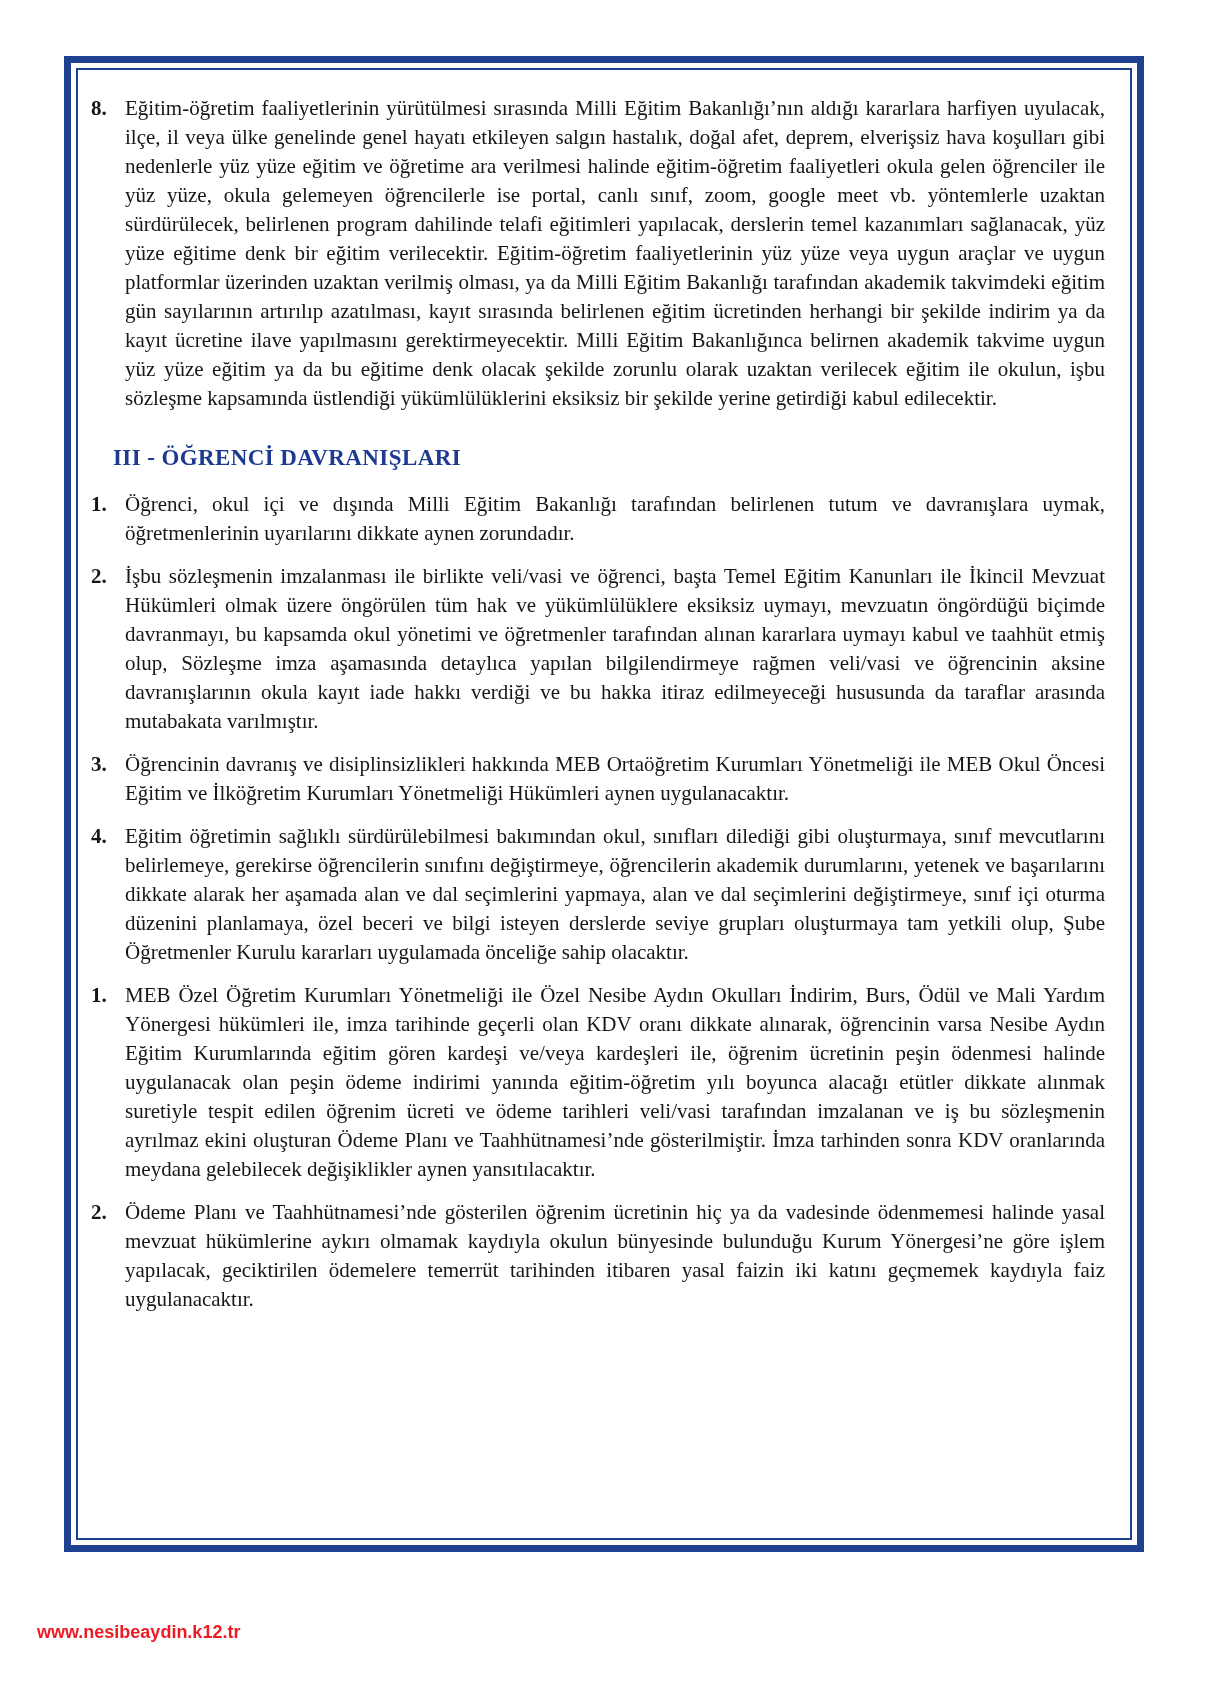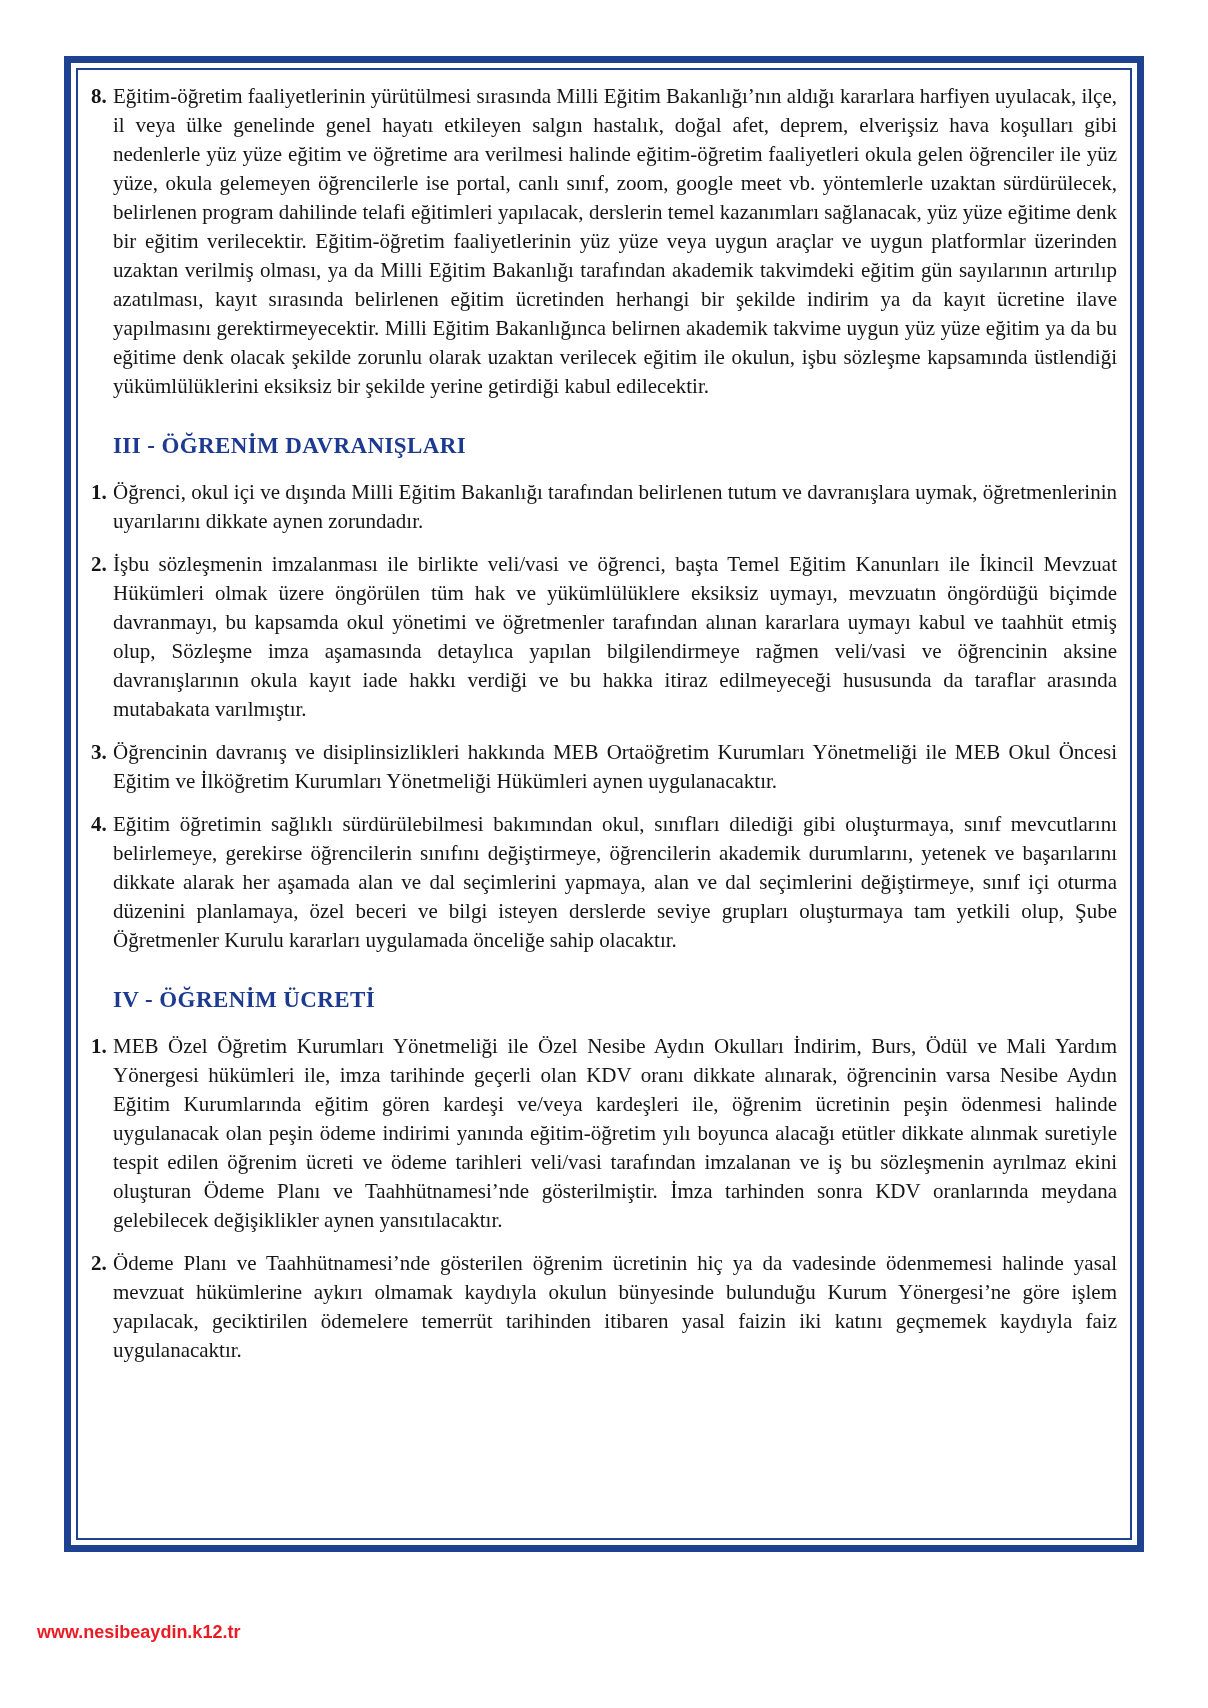--- a/index.html
+++ b/index.html
@@ -44,21 +44,21 @@
     padding-left: 22px;
     margin-bottom: 14px;
   }
   .item .num {
     position: absolute;
     left: 0;
     top: 0;
     font-weight: 700;
   }
   .item .txt {
-    margin: 0;
+    margin: 12px;
     text-align: justify;
     font-family: Liberation Serif, serif;
   }
   .section-heading {
     margin: 30px 0 18px 0;
     padding-left: 22px;
     font-weight: 700;
     font-size: 23px;
     line-height: 29px;
     letter-spacing: 0.4px;
@@ -82,40 +82,39 @@
 
 <div class="frame-outer">
   <div class="frame-inner">
     <div class="content">
 
       <div class="item">
         <span class="num">8.</span>
         <p class="txt">Eğitim-öğretim faaliyetlerinin yürütülmesi sırasında Milli Eğitim Bakanlığı’nın aldığı kararlara harfiyen uyulacak, ilçe, il veya ülke genelinde genel hayatı etkileyen salgın hastalık, doğal afet, deprem, elverişsiz hava koşulları gibi nedenlerle yüz yüze eğitim ve öğretime ara verilmesi halinde eğitim-öğretim faaliyetleri okula gelen öğrenciler ile yüz yüze, okula gelemeyen öğrencilerle ise portal, canlı sınıf, zoom, google meet vb. yöntemlerle uzaktan sürdürülecek, belirlenen program dahilinde telafi eğitimleri yapılacak, derslerin temel kazanımları sağlanacak, yüz yüze eğitime denk bir eğitim verilecektir. Eğitim-öğretim faaliyetlerinin yüz yüze veya uygun araçlar ve uygun platformlar üzerinden uzaktan verilmiş olması, ya da Milli Eğitim Bakanlığı tarafından akademik takvimdeki eğitim gün sayılarının artırılıp azatılması, kayıt sırasında belirlenen eğitim ücretinden herhangi bir şekilde indirim ya da kayıt ücretine ilave yapılmasını gerektirmeyecektir. Milli Eğitim Bakanlığınca belirnen akademik takvime uygun yüz yüze eğitim ya da bu eğitime denk olacak şekilde zorunlu olarak uzaktan verilecek eğitim ile okulun, işbu sözleşme kapsamında üstlendiği yükümlülüklerini eksiksiz bir şekilde yerine getirdiği kabul edilecektir.</p>
       </div>
 
-      <h2 class="section-heading">III - ÖĞRENİM DAVRANIŞLARI</h2>
+      <h2 class="section-heading">III - ÖĞRENCİ DAVRANIŞLARI</h2>
 
       <div class="item">
         <span class="num">1.</span>
         <p class="txt">Öğrenci, okul içi ve dışında Milli Eğitim Bakanlığı tarafından belirlenen tutum ve davranışlara uymak, öğretmenlerinin uyarılarını dikkate aynen zorundadır.</p>
       </div>
       <div class="item">
         <span class="num">2.</span>
         <p class="txt">İşbu sözleşmenin imzalanması ile birlikte veli/vasi ve öğrenci, başta Temel Eğitim Kanunları ile İkincil Mevzuat Hükümleri olmak üzere öngörülen tüm hak ve yükümlülüklere eksiksiz uymayı, mevzuatın öngördüğü biçimde davranmayı, bu kapsamda okul yönetimi ve öğretmenler tarafından alınan kararlara uymayı kabul ve taahhüt etmiş olup, Sözleşme imza aşamasında detaylıca yapılan bilgilendirmeye rağmen veli/vasi ve öğrencinin aksine davranışlarının okula kayıt iade hakkı verdiği ve bu hakka itiraz edilmeyeceği hususunda da taraflar arasında mutabakata varılmıştır.</p>
       </div>
       <div class="item">
         <span class="num">3.</span>
         <p class="txt">Öğrencinin davranış ve disiplinsizlikleri hakkında MEB Ortaöğretim Kurumları Yönetmeliği ile MEB Okul Öncesi Eğitim ve İlköğretim Kurumları Yönetmeliği Hükümleri aynen uygulanacaktır.</p>
       </div>
       <div class="item">
         <span class="num">4.</span>
         <p class="txt">Eğitim öğretimin sağlıklı sürdürülebilmesi bakımından okul, sınıfları dilediği gibi oluşturmaya, sınıf mevcutlarını belirlemeye, gerekirse öğrencilerin sınıfını değiştirmeye, öğrencilerin akademik durumlarını, yetenek ve başarılarını dikkate alarak her aşamada alan ve dal seçimlerini yapmaya, alan ve dal seçimlerini değiştirmeye, sınıf içi oturma düzenini planlamaya, özel beceri ve bilgi isteyen derslerde seviye grupları oluşturmaya tam yetkili olup, Şube Öğretmenler Kurulu kararları uygulamada önceliğe sahip olacaktır.</p>
       </div>
 
-      <h2 class="section-heading">IV - ÖĞRENİM ÜCRETİ</h2>
 
       <div class="item">
         <span class="num">1.</span>
         <p class="txt">MEB Özel Öğretim Kurumları Yönetmeliği ile Özel Nesibe Aydın Okulları İndirim, Burs, Ödül ve Mali Yardım Yönergesi hükümleri ile, imza tarihinde geçerli olan KDV oranı dikkate alınarak, öğrencinin varsa Nesibe Aydın Eğitim Kurumlarında eğitim gören kardeşi ve/veya kardeşleri ile, öğrenim ücretinin peşin ödenmesi halinde uygulanacak olan peşin ödeme indirimi yanında eğitim-öğretim yılı boyunca alacağı etütler dikkate alınmak suretiyle tespit edilen öğrenim ücreti ve ödeme tarihleri veli/vasi tarafından imzalanan ve iş bu sözleşmenin ayrılmaz ekini oluşturan Ödeme Planı ve Taahhütnamesi’nde gösterilmiştir. İmza tarhinden sonra KDV oranlarında meydana gelebilecek değişiklikler aynen yansıtılacaktır.</p>
       </div>
       <div class="item">
         <span class="num">2.</span>
         <p class="txt">Ödeme Planı ve Taahhütnamesi’nde gösterilen öğrenim ücretinin hiç ya da vadesinde ödenmemesi halinde yasal mevzuat hükümlerine aykırı olmamak kaydıyla okulun bünyesinde bulunduğu Kurum Yönergesi’ne göre işlem yapılacak, geciktirilen ödemelere temerrüt tarihinden itibaren yasal faizin iki katını geçmemek kaydıyla faiz uygulanacaktır.</p>
       </div>
 

